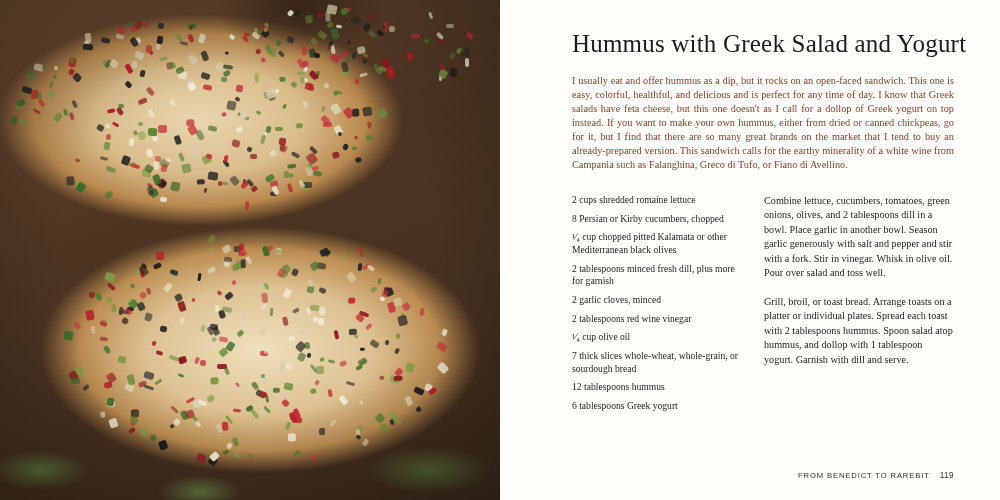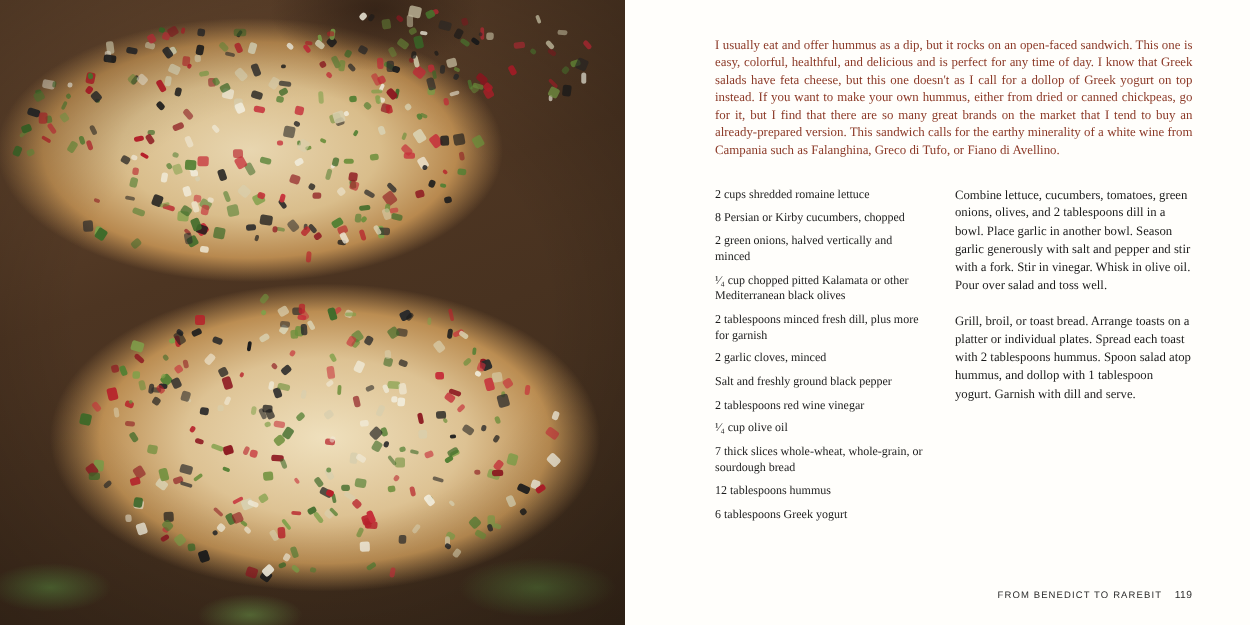--- a/index.html
+++ b/index.html
@@ -703,31 +703,30 @@
         <i class="bit" style="left:307.9px;top:84.5px;width:7.1px;height:4.7px;background:#b7202a;opacity:0.82;transform:rotate(77deg)"></i>
         <i class="bit" style="left:367.5px;top:32.4px;width:8.1px;height:4.1px;background:#527f33;opacity:0.75;transform:rotate(35deg)"></i>
         <i class="bit" style="left:252.1px;top:32.7px;width:7.5px;height:4.8px;background:#d8cfae;opacity:0.92;transform:rotate(39deg)"></i>
         <i class="bit" style="left:288.1px;top:10.4px;width:4.7px;height:6.2px;background:#f0ead8;opacity:0.99;transform:rotate(45deg)"></i>
       </div>
     <div class="photo-vignette"></div>
   </div>
 
   <div class="text-page">
     <div class="text-inner">
+      <h1 class="recipe-title">Hummus with Greek Salad and Yogurt</h1>
       <p class="headnote">I usually eat and offer hummus as a dip, but it rocks on an open-faced sandwich. This one is easy, colorful, healthful, and delicious and is perfect for any time of day. I know that Greek salads have feta cheese, but this one doesn't as I call for a dollop of Greek yogurt on top instead. If you want to make your own hummus, either from dried or canned chickpeas, go for it, but I find that there are so many great brands on the market that I tend to buy an already-prepared version. This sandwich calls for the earthy minerality of a white wine from Campania such as Falanghina, Greco di Tufo, or Fiano di Avellino.</p>
 
       <div class="columns">
         <div class="ingredients">
           <p class="ing">2 cups shredded romaine lettuce</p>
           <p class="ing">8 Persian or Kirby cucumbers, chopped</p>
-          <p class="ing">2 green onions, halved vertically and minced</p>
           <p class="ing">¹⁄₄ cup chopped pitted Kalamata or other Mediterranean black olives</p>
           <p class="ing">2 tablespoons minced fresh dill, plus more for garnish</p>
           <p class="ing">2 garlic cloves, minced</p>
-          <p class="ing">Salt and freshly ground black pepper</p>
           <p class="ing">2 tablespoons red wine vinegar</p>
           <p class="ing">¹⁄₄ cup olive oil</p>
           <p class="ing">7 thick slices whole-wheat, whole-grain, or sourdough bread</p>
           <p class="ing">12 tablespoons hummus</p>
           <p class="ing">6 tablespoons Greek yogurt</p>
         </div>
 
         <div class="method">
           <p class="step">Combine lettuce, cucumbers, tomatoes, green onions, olives, and 2 tablespoons dill in a bowl. Place garlic in another bowl. Season garlic generously with salt and pepper and stir with a fork. Stir in vinegar. Whisk in olive oil. Pour over salad and toss well.</p>
           <p class="step">Grill, broil, or toast bread. Arrange toasts on a platter or individual plates. Spread each toast with 2 tablespoons hummus. Spoon salad atop hummus, and dollop with 1 tablespoon yogurt. Garnish with dill and serve.</p>

